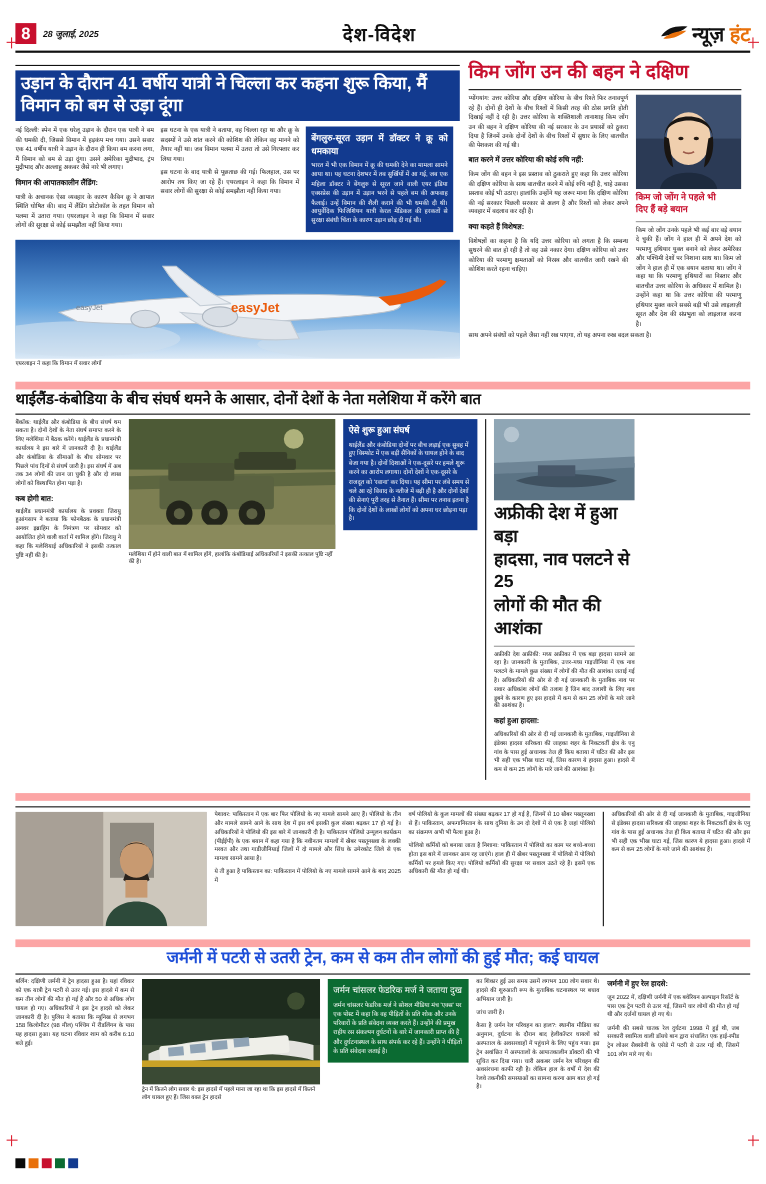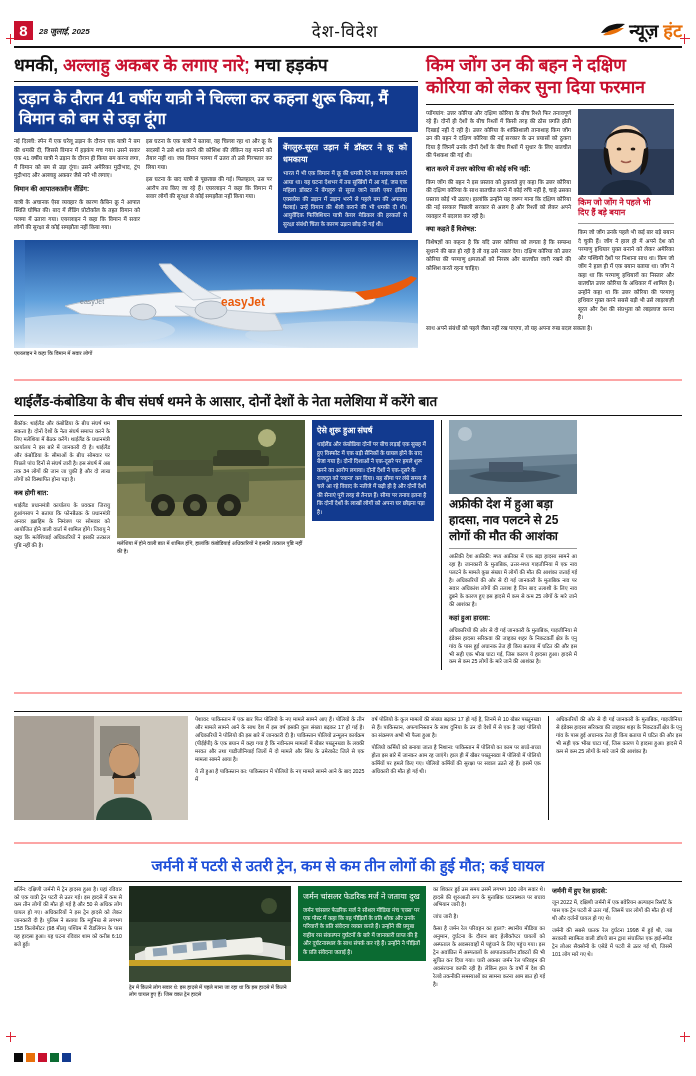--- a/index.html
+++ b/index.html
@@ -33,21 +33,21 @@
     padding-bottom:4px;
     height:30px;
   }
   .mh-left { display:flex; align-items:center; gap:6px; }
   .pagenum {
     background:#c8102e; color:#fff; font-weight:bold;
     font-size:15px; width:19px; height:19px;
     display:flex; align-items:center; justify-content:center;
   }
   .mh-date { font-size:8px; font-weight:bold; font-style:italic; }
-  .mh-center { font-size:17px; font-weight:normal; letter-spacing:1px; }
+  .mh-center { font-size:17px; font-weight:bold; letter-spacing:1px; }
   .mh-right { display:flex; align-items:center; gap:3px; }
   .logo-bird { width:26px; height:16px; position:relative; }
   .logo-bird svg { position:absolute; left:0; top:0; }
   .logo-text { font-size:18px; font-weight:bold; color:#111; }
   .logo-text .orange { color:#e8700a; }
 
   
   .hl { font-weight:bold; line-height:1.28; }
   .red { color:#c8102e; }
   .green { color:#1d4ed8; }
@@ -70,22 +70,22 @@
     background:#123a8f; color:#fff; padding:5px; font-size:5.6px; line-height:1.5;
   }
   .boxnote .bt { font-weight:bold; font-size:8px; display:block; margin-bottom:3px; }
   .kicker { font-weight:bold; font-size:6.6px; margin:3px 0 2px 0; }
 
   
   .imgbox { position:relative; overflow:hidden; background:#ddd; }
   .cap { font-size:5.2px; line-height:1.4; margin-top:2px; }
 
   
-  .plane { background:linear-gradient(#2a5fae,#5fa0dc 60%,#cfe3f5);padding-left:11px; }
-  .secrule { border-top:2px solid #fca5a5; margin-top:22px; padding-top:12px; }
+  .plane { background:linear-gradient(#2a5fae,#5fa0dc 60%,#cfe3f5); }
+  .secrule { border-top:7px solid #fca5a5; margin-top:12px; padding-top:0; }
 
   .flexrow { display:flex; gap:7px; }
 
   .tiny { font-size:5.3px; line-height:1.5; text-align:justify; }
   .tiny p { margin:0 0 4px 0; }
 
   .greenbox { background:#0b6b32; color:#fff; padding:5px; font-size:5.6px; line-height:1.5; }
   .greenbox .bt { display:block; font-weight:normal; font-size:8px; margin-bottom:3px; }
 
   .footbar { position:absolute; left:14px; bottom:14px; display:flex; gap:3px; }
@@ -116,23 +116,20 @@
           </svg>
       </span>
       <span class="logo-text"><span>न्यूज़ </span><span class="orange">हंट</span></span>
     </div>
   </div>
 
   <div class="topband">
 
     <div class="topleft">
       <div class="hl h-big">
-        <div>
-          <span>धमकी, </span><span class="red">अल्लाहु अकबर के लगाए नारे; </span><span>मचा हड़कंप</span>
-        </div>
       </div>
       <div class="rule"></div>
       <div class="subhead">उड़ान के दौरान 41 वर्षीय यात्री ने चिल्ला कर कहना शुरू किया, मैं विमान को बम से उड़ा दूंगा</div>
 
       <div class="cols3">
         <div class="col" style="width:126px">
           <p>नई दिल्ली: स्पेन में एक घरेलू उड़ान के दौरान एक यात्री ने बम की धमकी दी, जिससे विमान में हड़कंप मच गया। उसने सवार एक 41 वर्षीय यात्री ने उड़ान के दौरान ही किया बम करना लगा, मैं विमान को बम से उड़ा दूंगा। उसने अमेरिका मुद्रीभाद, ट्रंप मुद्रीभाद और अल्लाहु अकबर जैसे नारे भी लगाए।</p>
           <p class="kicker">विमान की आपातकालीन लैंडिंग:</p>
           <p>यात्री के अचानक ऐसा व्यवहार के कारण कैबिन क्रू ने आपात स्थिति घोषित की। बाद में लैंडिंग प्रोटोकॉल के तहत विमान को पलमा में उतारा गया। एयरलाइन ने कहा कि विमान में सवार लोगों की सुरक्षा से कोई समझौता नहीं किया गया।</p>
         </div>
@@ -170,21 +167,20 @@
           <text x="196" y="66" font-family="Liberation Sans, sans-serif" font-size="12" font-weight="bold" fill="#ea5b0c">easyJet</text>
           <text x="55" y="64" font-family="Liberation Sans, sans-serif" font-size="7" fill="#7a8794">easyJet</text>
         </svg>
       </div>
       <div class="cap">एयरलाइन ने कहा कि विमान में सवार लोगों</div>
     </div>
 
     <div class="topright">
       <div class="hl h-big red">
         <div>किम जोंग उन की बहन ने दक्षिण</div>
-        <div>कोरिया को लेकर सुना दिया फरमान</div>
       </div>
       <div class="rule"></div>
 
       <div class="flexrow">
         <div class="col" style="width:145px">
           <p>प्योंगयांग: उत्तर कोरिया और दक्षिण कोरिया के बीच रिश्ते फिर तनावपूर्ण रहे हैं। दोनों ही देशों के बीच रिश्तों में किसी तरह की ठोस प्रगति होती दिखाई नहीं दे रही है। उत्तर कोरिया के शक्तिशाली तानाशाह किम जोंग उन की बहन ने दक्षिण कोरिया की नई सरकार के उन प्रयासों को ठुकरा दिया है जिनमें उनके दोनों देशों के बीच रिश्तों में सुधार के लिए बातचीत की पेशकश की गई थी।</p>
           <p class="kicker">बात करने में उत्तर कोरिया की कोई रुचि नहीं:</p>
           <p>किम जोंग की बहन ने इस प्रस्ताव को ठुकराते हुए कहा कि उत्तर कोरिया की दक्षिण कोरिया के साथ बातचीत करने में कोई रुचि नहीं है, चाहे उसका प्रस्ताव कोई भी उठाए। हालांकि उन्होंने यह जरूर माना कि दक्षिण कोरिया की नई सरकार पिछली सरकार से अलग है और रिश्तों को लेकर अपने व्यवहार में बदलाव कर रही है।</p>
           <p class="kicker">क्या कहते हैं विशेषज्ञ:</p>
           <p>विशेषज्ञों का कहना है कि यदि उत्तर कोरिया को लगता है कि सम्बन्ध सुधरने की बात हो रही है तो वह उसे नकार देगा। दक्षिण कोरिया को उत्तर कोरिया की परमाणु क्षमताओं को निरस्त्र और बातचीत जारी रखने की कोशिश करते रहना चाहिए।</p>
@@ -265,21 +261,21 @@
         <div class="imgbox" style="height:74px">
           <svg width="128" height="74" viewBox="0 0 128 74" style="display:block">
             <rect width="128" height="74" fill="#8fa6b5"></rect>
             <rect y="40" width="128" height="34" fill="#5b7384"></rect>
             <path d="M0 40 L128 34 L128 44 L0 50Z" fill="#6e8596"></path>
             <path d="M20 56 C40 48, 90 48, 112 56 C92 64, 40 64, 20 56Z" fill="#3f5160"></path>
             <rect x="40" y="42" width="34" height="10" fill="#48586a"></rect>
             <circle cx="16" cy="14" r="7" fill="#cfdae2" opacity=".6"></circle>
           </svg>
         </div>
-        <div class="hl" style="font-size:12px;line-height:1.3;margin-top:3px">
+        <div class="hl" style="font-size:16px;line-height:1.3;margin-top:3px">
           <div>अफ्रीकी देश में हुआ बड़ा</div>
           <div>हादसा, नाव पलटने से 25</div>
           <div>लोगों की मौत की आशंका</div>
         </div>
         <div class="rule-thin"></div>
         <div class="tiny">
           <p>अफ्रीकी देश अफ्रीकी: मध्य अफ्रीका में एक बड़ा हादसा सामने आ रहा है। जानकारी के मुताबिक, उत्तर-मध्य गाइजीनिया में एक नाव पलटने के मामले कुछ संख्या में लोगों की मौत की आशंका जताई गई है। अधिकारियों की ओर से दी गई जानकारी के मुताबिक नाव पर सवार अधिकांश लोगों की तलाश है जिन बाद तलाशी के लिए नाव डूबने के कारण हुए इस हादसे में कम से कम 25 लोगों के मारे जाने की आशंका है।</p>
           <p class="kicker">कहां हुआ हादसा:</p>
           <p>अधिकारियों की ओर से दी गई जानकारी के मुताबिक, गाइजीनिया से इंडेक्स हादसा सरिकवा की जाहका शहर के निकटवर्ती क्षेत्र के एनु गांव के पास हुई अचानक तेज ही किय बताया में घटित की और इस भी सही एक भीख घाटा गई, जिस कारण ये हादसा हुआ। हादसे में कम से कम 25 लोगों के मारे जाने की आशंका है।</p>
         </div>

